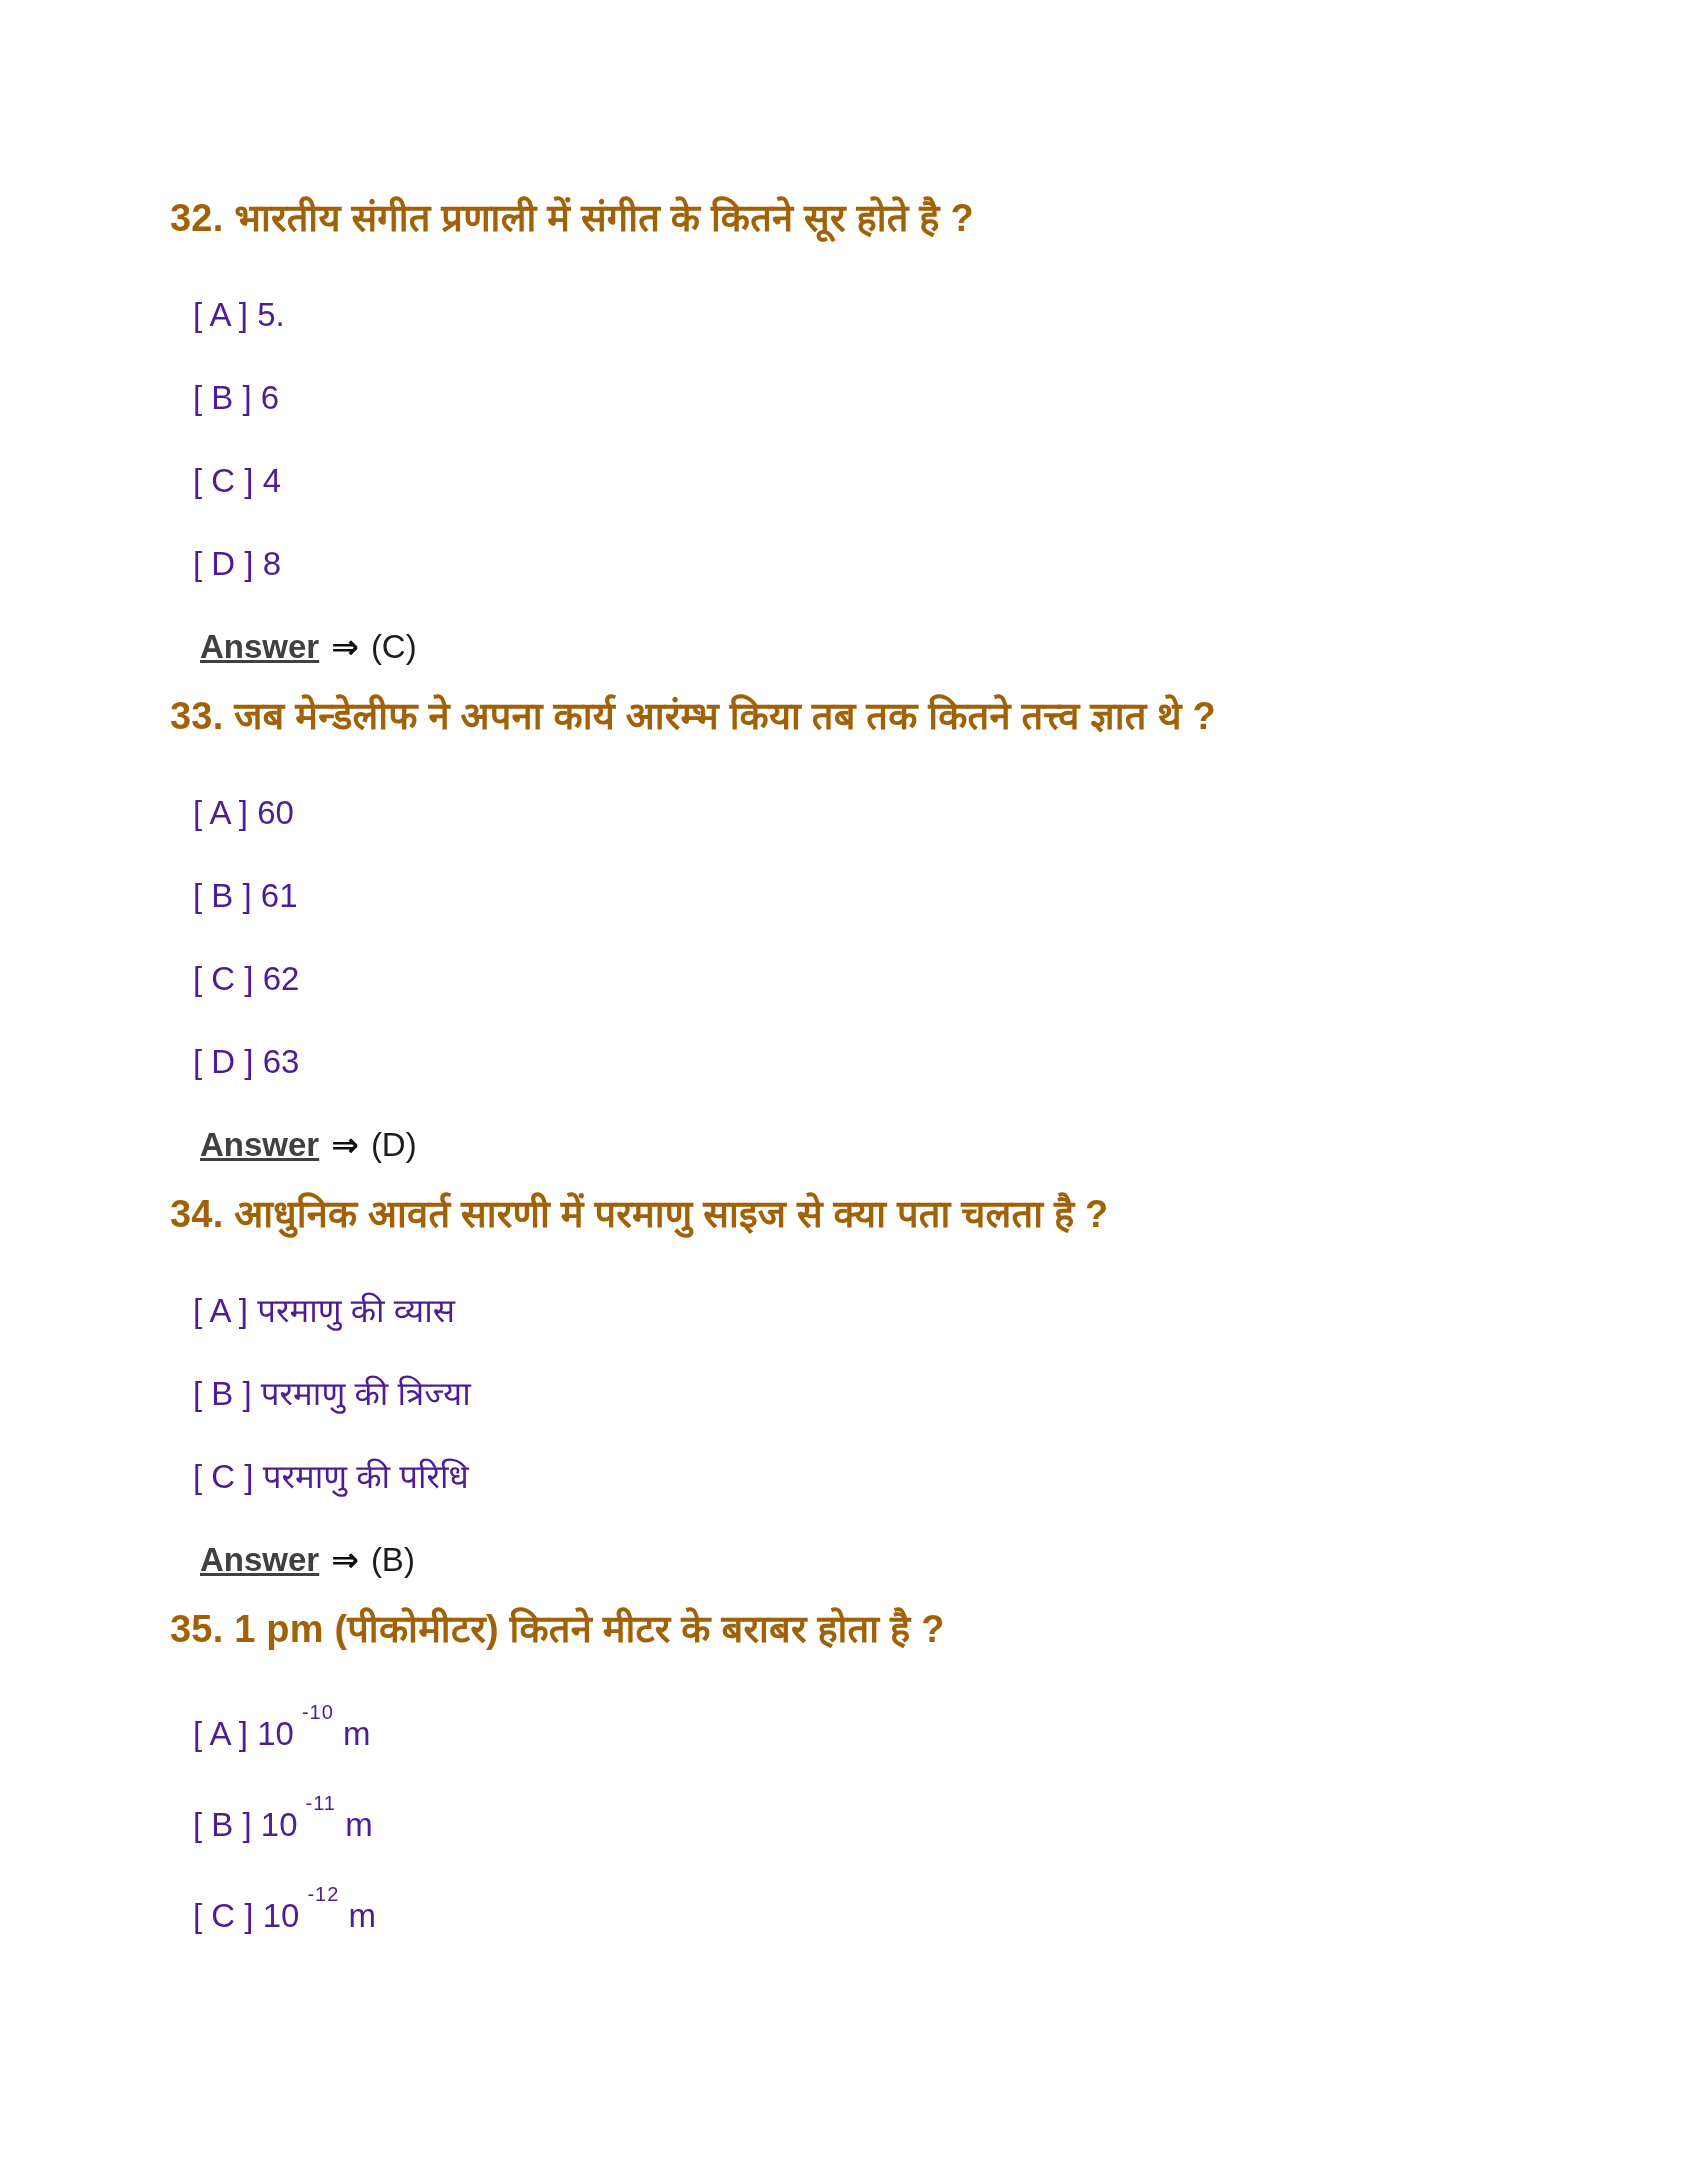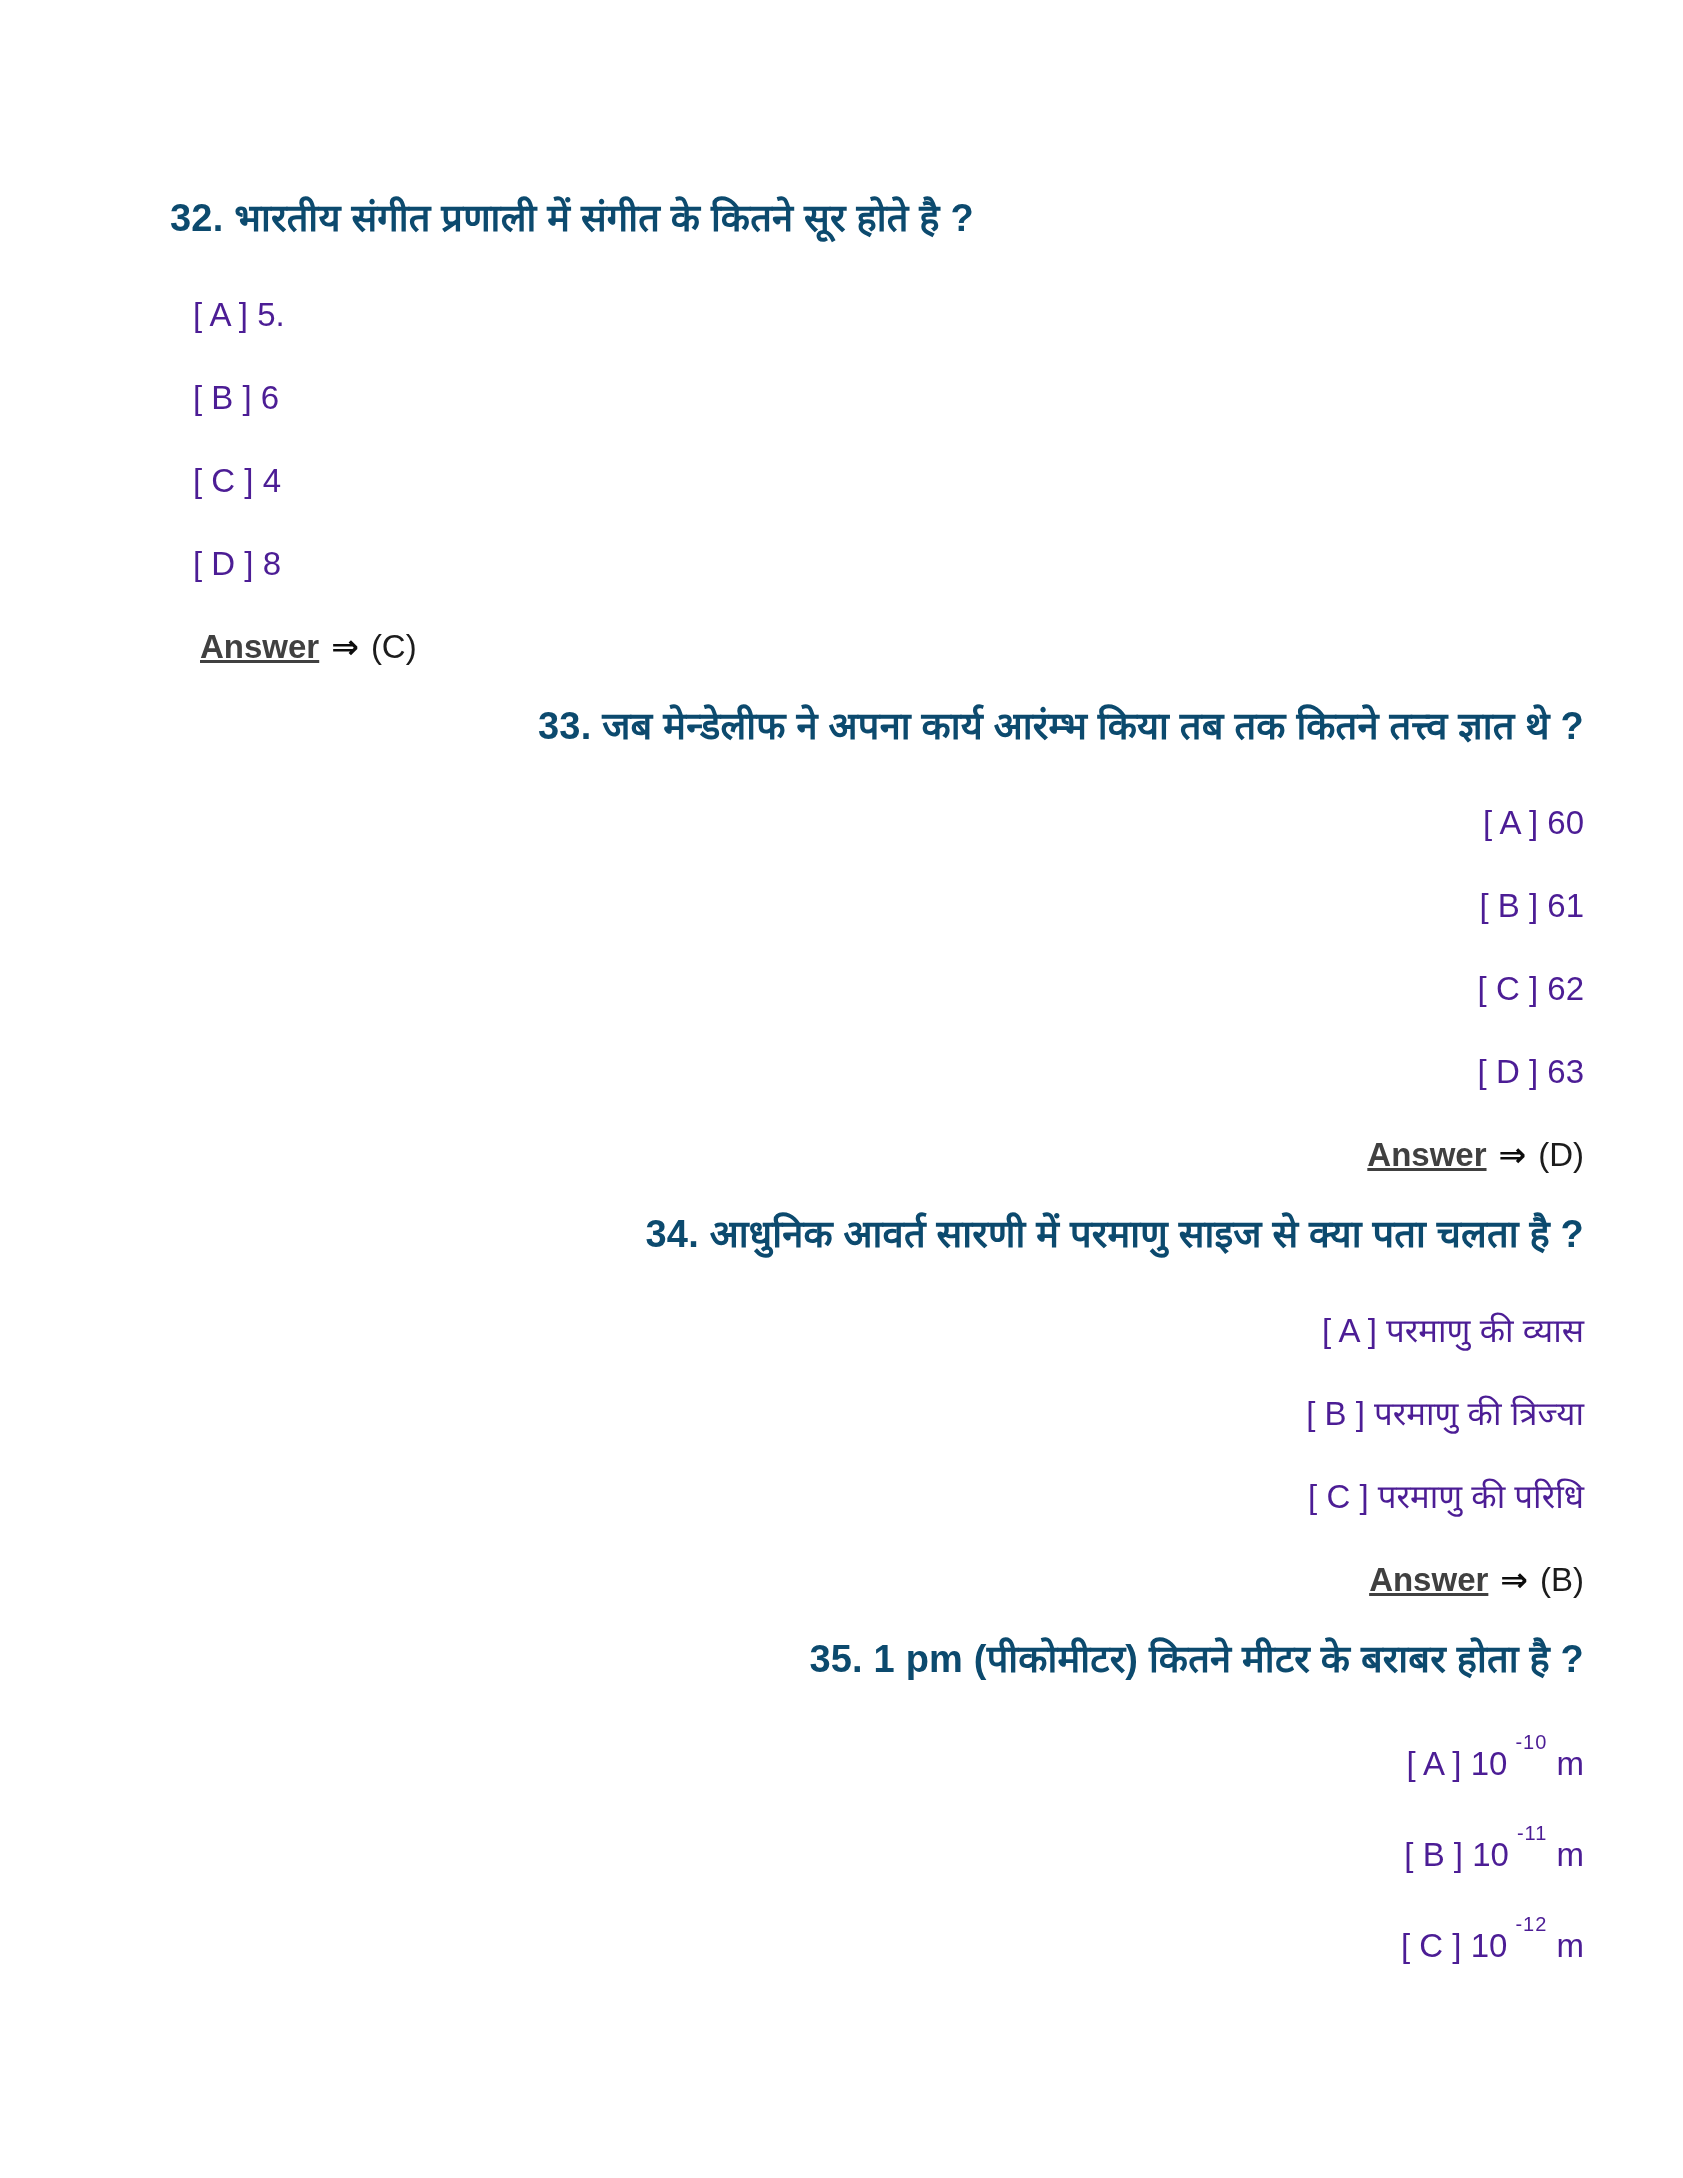--- a/index.html
+++ b/index.html
@@ -12,28 +12,28 @@
     width: 1683px;
     height: 2178px;
     box-sizing: border-box;
     background: #ffffff;
     color: #111111;
     font-family: "Liberation Sans", "DejaVu Sans", sans-serif;
     padding: 193px 99px 0 170px;
     overflow: hidden;
   }
   .question-block { margin: 0; }
-  .question-block + .question-block { margin-top: 32px; text-align: right; }
+  .question-block + .question-block { margin-top: 22px; }
 
   .q-heading {
     margin: 0;
     font-size: 38px;
     line-height: 50px;
     font-weight: 700;
-    color: #0c4a6e;
+    color: #a16207;
     letter-spacing: 0.2px;
   }
   .option {
     margin: 39px 0 0 23px;
     font-size: 33px;
     line-height: 44px;
     font-weight: 400;
     color: #4c1d95;
   }
   .q-heading + .option { margin-top: 50px; }

